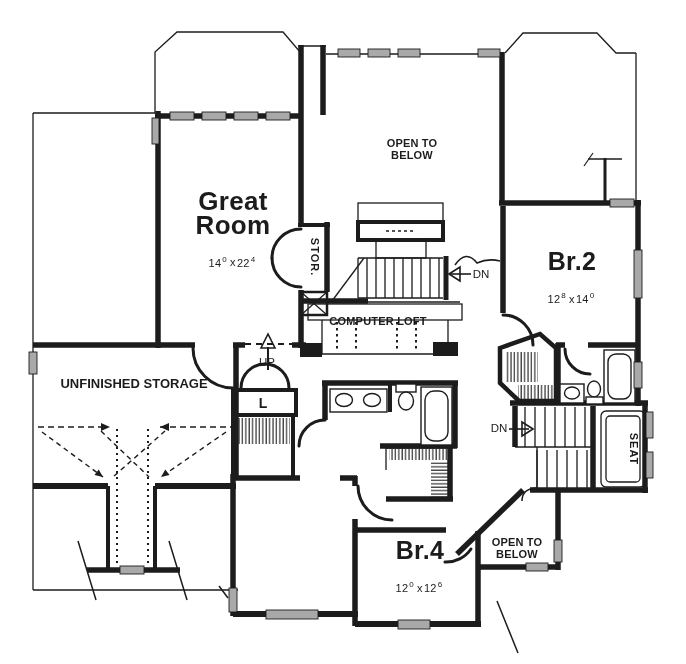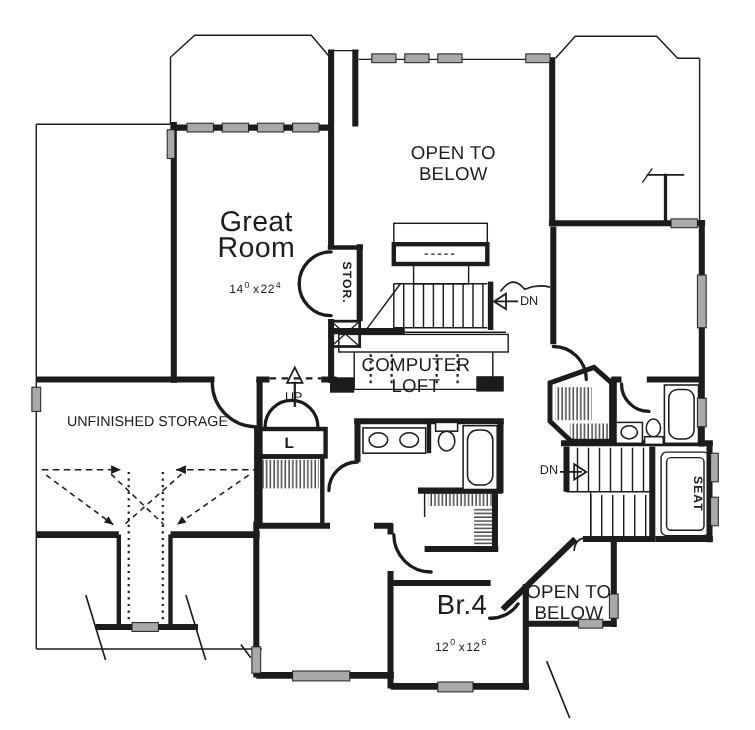--- a/index.html
+++ b/index.html
@@ -1,28 +1,28 @@
 <!DOCTYPE html>
 <html><head>
 <meta charset="utf-8">
 <style>
   html,body{margin:0;padding:0;background:#fff}
   .stage{position:relative;width:686px;height:664px;background:#fff;
          font-family:"Liberation Sans",sans-serif;color:#1c1c1c;overflow:hidden}
   .plan-svg{position:absolute;left:0;top:0}
   .lbl{position:absolute;transform:translate(-50%,-50%);text-align:center;
        white-space:nowrap;line-height:1.05;color:#1c1c1c}
-  .room-name{font-weight:normal;font-size:25px;letter-spacing:.3px}
+  .room-name{font-weight:bold;font-size:25px;letter-spacing:.3px}
   .gr .room-name{font-size:26px;white-space:normal;width:88px;margin:0 auto;line-height:.92}
   .room-dim{font-size:11px;margin-top:18px;letter-spacing:.3px}
   .room-dim sup{font-size:8px;margin:0 2px 0 1px}
   .dx{margin:0 1px}
-  .small{font-size:17px;font-weight:normal;white-space:normal;line-height:1.12;letter-spacing:.2px}
+  .small{font-size:11px;font-weight:bold;white-space:normal;line-height:1.12;letter-spacing:.2px}
   .w92{width:92px}.w112{width:112px}
-  .stor2{font-size:13px;font-weight:normal;line-height:1.15}
+  .stor2{font-size:13px;font-weight:bold;line-height:1.15}
   .tiny{font-size:11.5px;font-weight:normal}
   .big-l{font-size:14px;font-weight:bold}
   .vert{transform:translate(-50%,-50%) rotate(90deg);font-size:11px;font-weight:bold;letter-spacing:1px}
 </style>
 </head>
 <body>
 
 <div class="stage">
 
 <svg class="plan-svg" width="686" height="664" viewBox="0 0 686 664">
@@ -230,32 +230,36 @@
     <path d="M509,429 H529" stroke="#1c1c1c" stroke-width="1.6" fill="none"></path>
     <polygon points="533,429 522,422 522,436" fill="none" stroke="#1c1c1c" stroke-width="1.6"></polygon>
   </g>
 </svg>
 
   <div class="lbl gr" style="left:233px;top:230px">
     <div class="room-name">Great Room</div>
     <div class="room-dim"><span>14</span><sup>0</sup><span class="dx">x</span><span>22</span><sup>4</sup></div>
   </div>
 
+  <div class="lbl" style="left:572px;top:277px">
+    <div class="room-name">Br.2</div>
+    <div class="room-dim"><span>12</span><sup>8</sup><span class="dx">x</span><span>14</span><sup>0</sup></div>
+  </div>
 
 
   <div class="lbl" style="left:420px;top:566px">
     <div class="room-name">Br.4</div>
     <div class="room-dim"><span>12</span><sup>0</sup><span class="dx">x</span><span>12</span><sup>6</sup></div>
   </div>
 
   <div class="lbl small w92" style="left:412px;top:149px">OPEN TO BELOW</div>
 
   <div class="lbl small w92" style="left:517px;top:548px">OPEN TO BELOW</div>
 
-  <div class="lbl small w112" style="left:378px;top:341px">COMPUTER LOFT</div>
+  <div class="lbl small w112" style="left:378px;top:321px">COMPUTER LOFT</div>
 
   <div class="lbl stor2" style="left:134px;top:384px">
     <div>UNFINISHED STORAGE</div>
   </div>
 
   <div class="lbl vert" style="left:314px;top:257px">STOR.</div>
 
   <div class="lbl vert" style="left:633px;top:449px">SEAT</div>
 
   <div class="lbl big-l" style="left:263px;top:403px">L</div>

